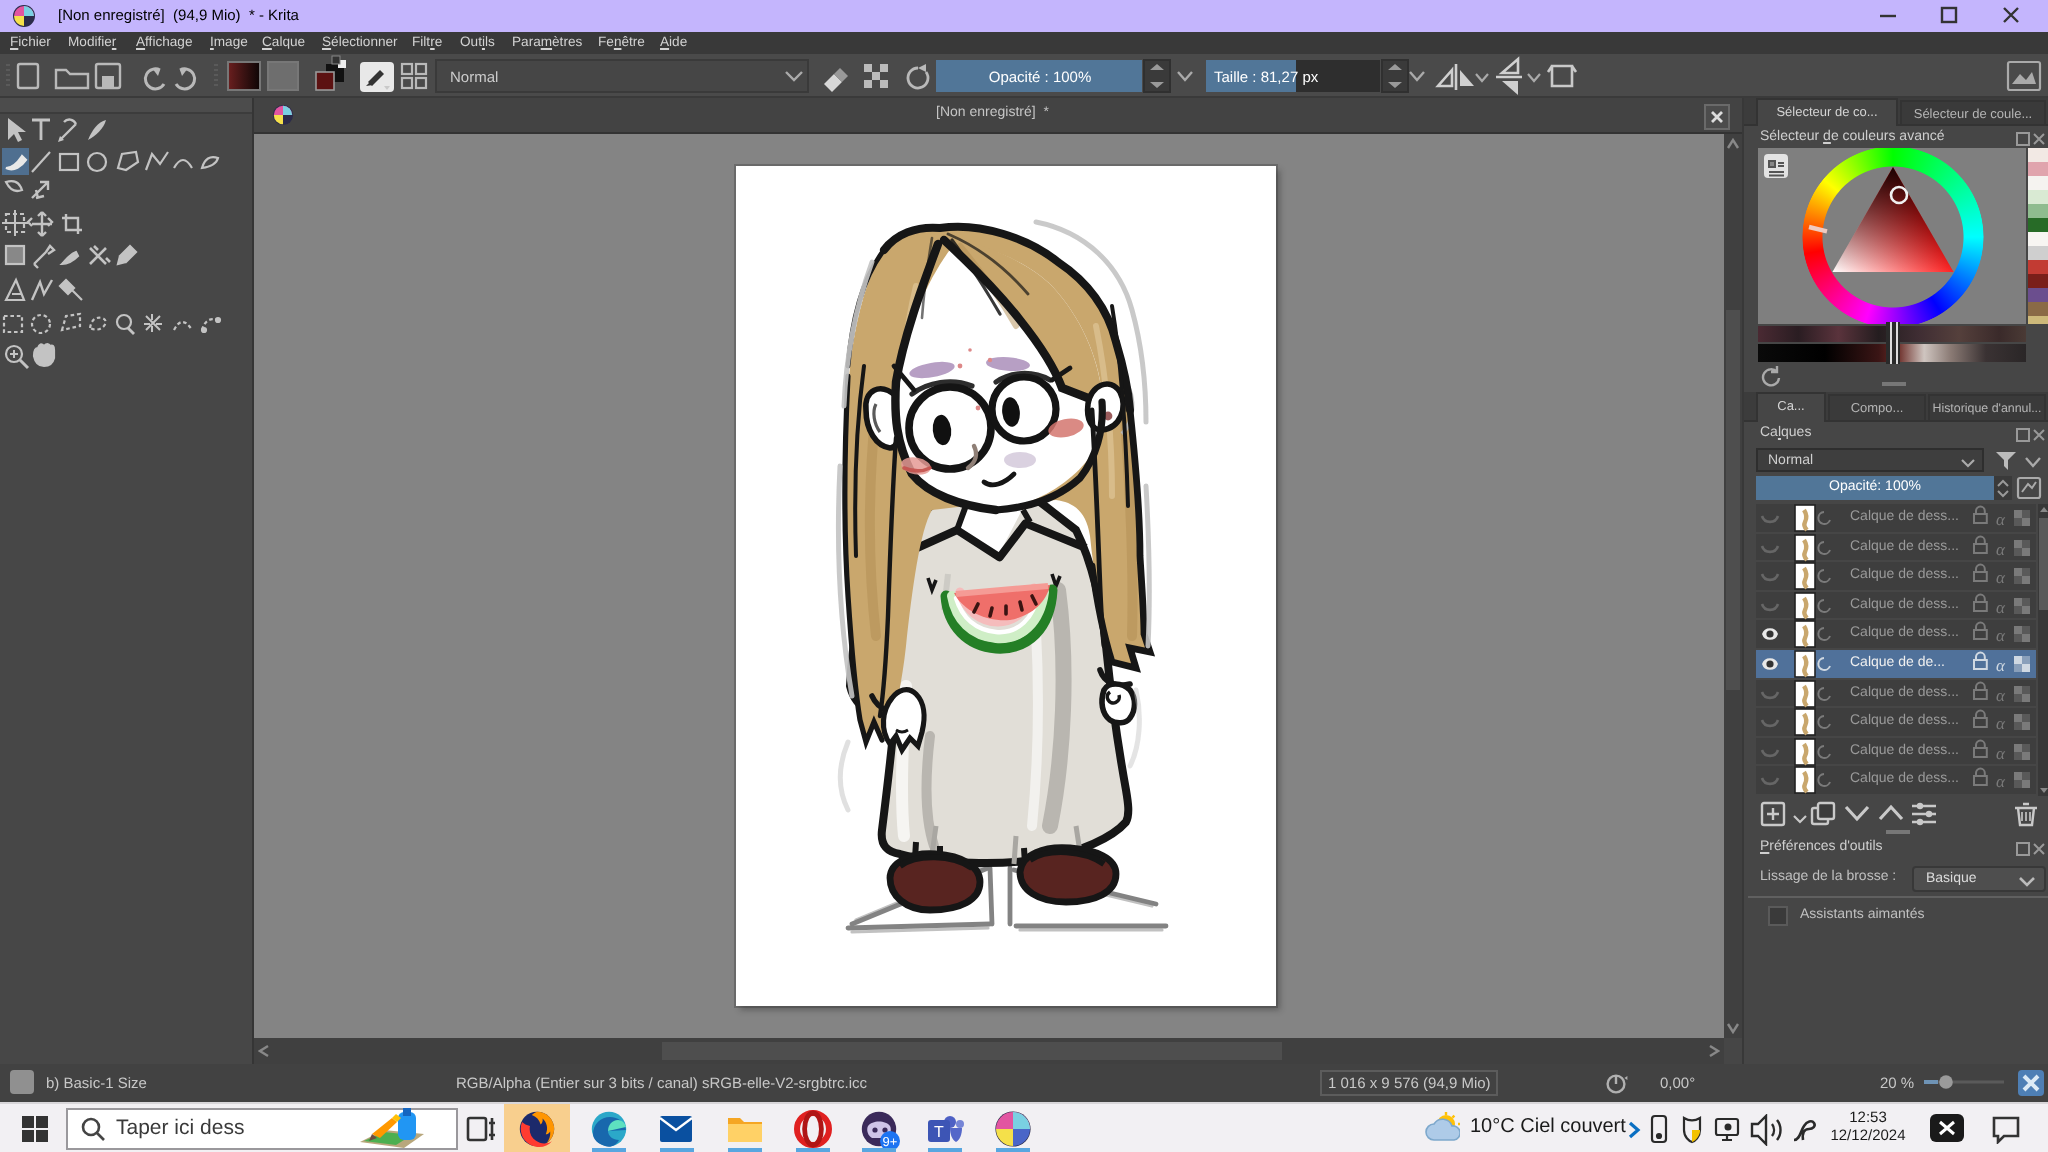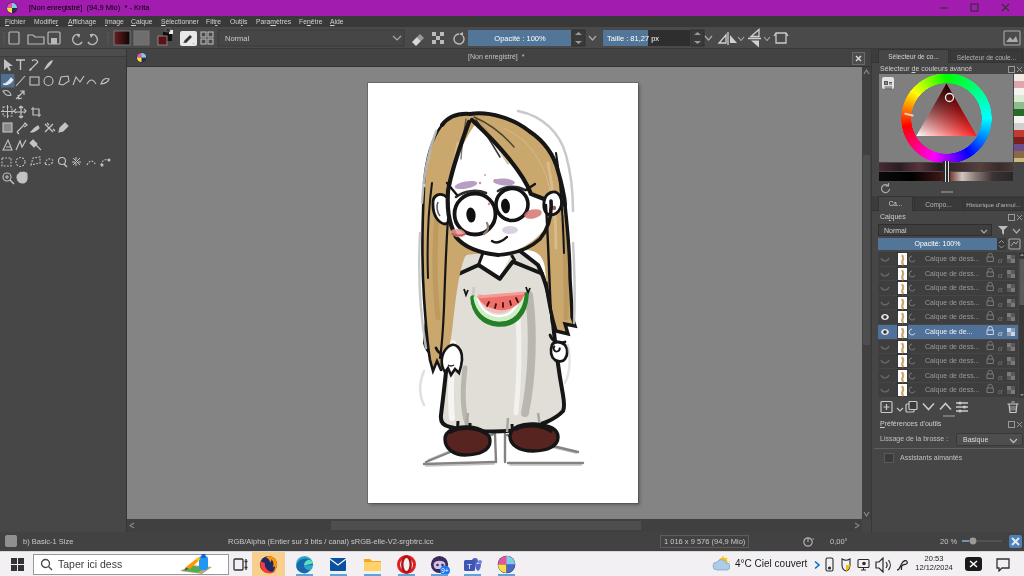--- a/index.html
+++ b/index.html
@@ -1,20 +1,20 @@
 <!DOCTYPE html>
 <html><head><meta charset="utf-8">
 <style>
 *{margin:0;padding:0;box-sizing:border-box;}
 html,body{width:1024px;height:576px;overflow:hidden;background:#000;}
 body{font-family:"Liberation Sans",sans-serif;}
 #root{position:absolute;left:0;top:0;width:1024px;height:576px;background:#464646;}
 .abs{position:absolute;}
 
-#titlebar{position:absolute;left:0;top:0;width:1024px;height:16px;background:#a21caf;color:#000;font-size:7.5px;}
+#titlebar{position:absolute;left:0;top:0;width:1024px;height:16px;background:#c4b5fd;color:#000;font-size:7.5px;}
 #titlebar .txt{position:absolute;left:29px;top:3px;}
 
 #menubar{position:absolute;left:0;top:16px;width:1024px;height:11px;background:#393939;color:#d2d2d2;font-size:6.8px;}
 #menubar span{position:absolute;top:1.5px;}
 u{text-decoration:underline;}
 
 #toolbar{position:absolute;left:0;top:27px;width:1024px;height:22px;background:#4a4a4a;border-bottom:1px solid #3a3a3a;}
 
 #toolbox{position:absolute;left:0;top:49px;width:127px;height:483px;background:#474747;border-right:1px solid #353535;}
 
@@ -773,39 +773,39 @@
 <div class="ul" style="left:364px;width:17px"></div>
 <div class="ul" style="left:398px;width:17px"></div>
 <div class="ul" style="left:431px;width:17px"></div>
 <div class="ul" style="left:464px;width:17px"></div>
 <div class="ul" style="left:498px;width:17px"></div>
 <svg class="abs" style="left:710px;top:4px" width="20" height="17" viewBox="0 0 20 17">
   <circle cx="13" cy="6" r="4.5" fill="#ffc107"></circle>
   <path d="M13 0 v1.5 M19 6 h1.5 M17.2 1.8 l-1 1" stroke="#ffc107" stroke-width="1.2"></path>
   <path d="M3 10 a4 4 0 0 1 4 -4 a5 5 0 0 1 9 1 a3.5 3.5 0 0 1 1 7 l-10 0 a4 4 0 0 1 -4 -4 z" fill="#aecbe8" stroke="#7da8cc" stroke-width="0.8"></path>
 </svg>
-<span class="abs" style="left:735px;top:6px;font-size:10px;color:#1a1a1a">4°C  Ciel couvert</span>
+<span class="abs" style="left:735px;top:6px;font-size:10px;color:#1a1a1a">10°C  Ciel couvert</span>
 <svg class="abs" style="left:813px;top:8px" width="8" height="10" viewBox="0 0 8 10">
         <path d="M2 1.5 l4 3.5 l-4 3.5" fill="none" stroke="#0a6fc2" stroke-width="1.6"></path>
       </svg>
 <svg class="abs" style="left:824px;top:5px" width="85" height="16" viewBox="0 0 85 16">
  <g fill="none" stroke="#2a2a2a" stroke-width="1.1">
   <rect x="2" y="1" width="7" height="13" rx="1.5"></rect>
           <circle cx="5.5" cy="11" r="1" fill="#2a2a2a"></circle>
   <path d="M18 2 c2.5 1.5 5.5 1.5 8 0 v6 c0 3.5-2.5 5.5-4 6 c-1.5-0.5-4-2.5-4-6 z" fill="none"></path>
   <path d="M22 8 h4 v1 c-0.5 2.5-2.5 4.5-4 5 z" fill="#f3c200" stroke="none"></path>
   <rect x="34" y="2.5" width="11" height="8" rx="1"></rect>
           <path d="M37 13 h5 m-2.5 -2.5 v2.5"></path>
   <circle cx="40" cy="6.5" r="1.2" fill="#2a2a2a"></circle>
   <path d="M52 5 v6 h3 l4 4 v-14 l-4 4 z M62 5 a5 5 0 0 1 0 6 M64.5 3 a8 8 0 0 1 0 10" stroke-width="1.2"></path>
   <path d="M73 13 c3 0 3 -4 5 -7 c1.5 -2.5 4 -3 5 -1.5 c1 1.5 -0.5 3 -2.5 3 c-2.5 0 -3.5 2 -3 5.5" stroke-width="1.3"></path>
  </g>
 </svg>
 <div class="abs" style="left:905px;top:2px;width:58px;height:21px;font-size:7.5px;color:#1a1a1a;text-align:center">
-        <div>20:53</div>
+        <div>12:53</div>
         <div>12/12/2024</div>
       </div>
 <div class="abs" style="left:965px;top:5px;width:17px;height:14px;background:#1a1a1a;border-radius:3px"><svg width="17" height="14" viewBox="0 0 17 14">
           <path d="M5 4 l7 6 m0 -6 l-7 6" stroke="#fff" stroke-width="1.5"></path>
         </svg></div>
 <svg class="abs" style="left:995px;top:5px" width="16" height="15" viewBox="0 0 16 15">
         <path d="M2 2 h12 v9 h-7 l-3 3 v-3 h-2 z" fill="none" stroke="#333" stroke-width="1.3"></path>
       </svg>
     </div>
 

